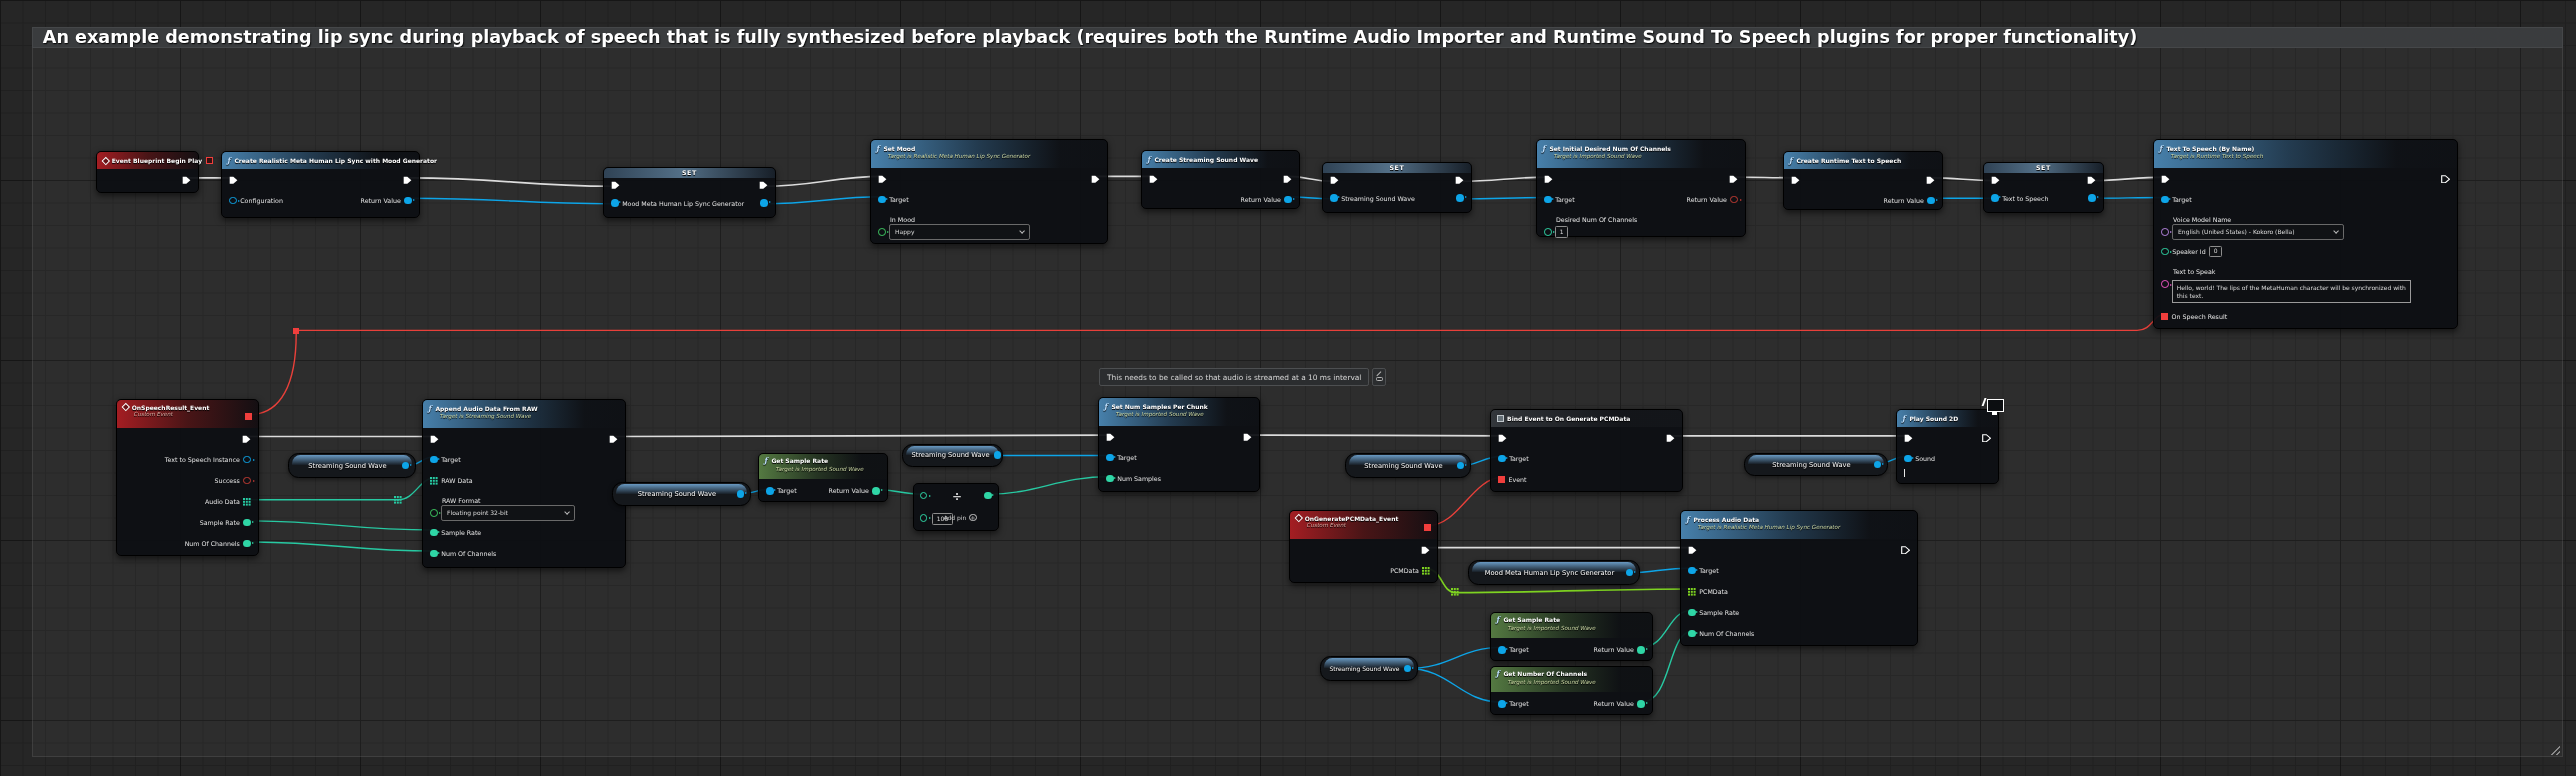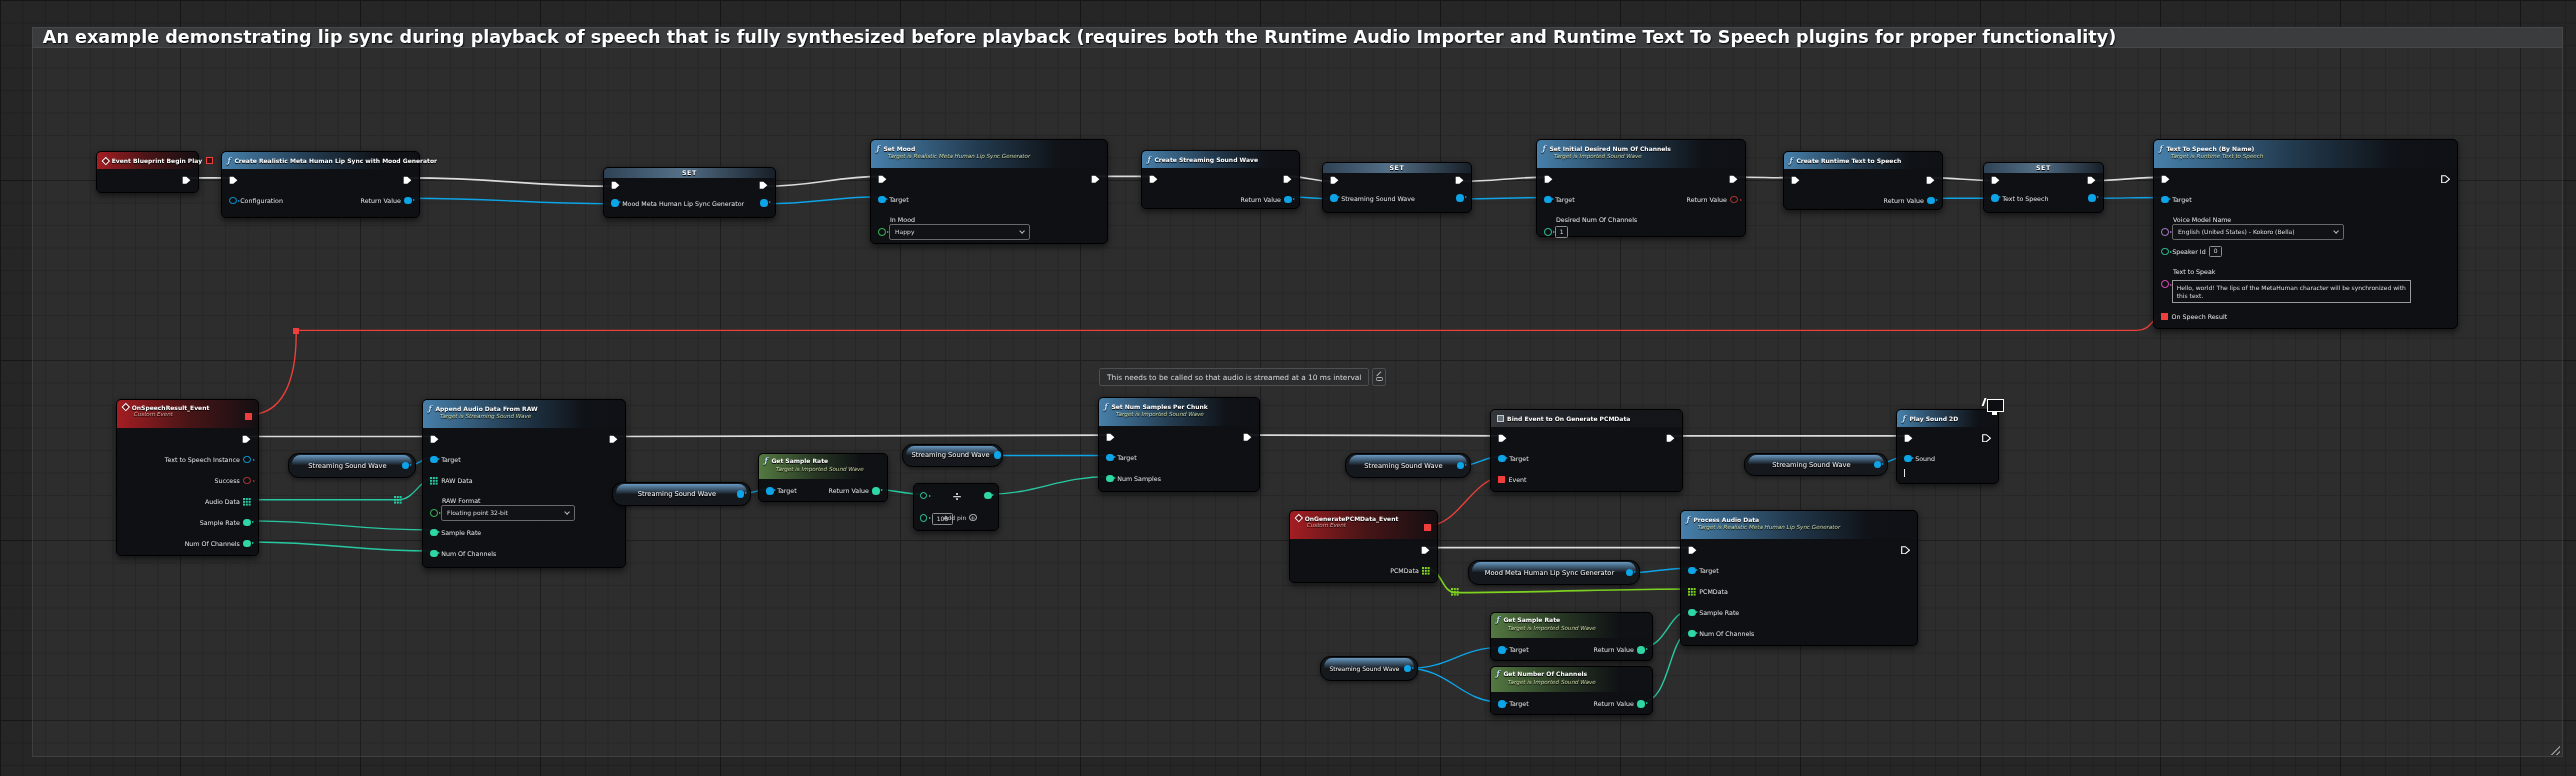--- a/index.html
+++ b/index.html
@@ -124,21 +124,21 @@
   .monitor::after { content:""; position:absolute; left:4.9px; bottom:-4.2px; width:4.2px; height:2.8px; background:#fff; }
   .monitor .bolt { position:absolute; left:-4.2px; top:-1.4px; width:2.1px; height:8.4px; background:#fff; transform:skewX(-20deg); }
   .chevdown { width:5.6px; height:5.6px; border-right:1.8px solid #e8e8e8; border-bottom:1.8px solid #e8e8e8; transform:rotate(45deg); margin:0 auto; }
   .reroute { position:absolute; }
 </style>
 </head>
 <body>
 
 <div class="grid"></div>
 <div class="comment-body"></div>
-<div class="comment-header">An example demonstrating lip sync during playback of speech that is fully synthesized before playback (requires both the Runtime Audio Importer and Runtime Text To Speech plugins for proper functionality)</div>
+<div class="comment-header">An example demonstrating lip sync during playback of speech that is fully synthesized before playback (requires both the Runtime Audio Importer and Runtime Sound To Speech plugins for proper functionality)</div>
 <div class="rsz"></div>
 
 <svg class="wires" width="2576" height="776" viewBox="0 0 3664 1104">
   <g>
     <path class="x" d="M267 253 C305 253 300 253 332 253"></path>
     <path class="x" d="M581 253 C720 253 740 265 874 265"></path>
     <path class="x" d="M1086 265 C1160 265 1185 251 1255 251"></path>
     <path class="x" d="M1560 251 C1595 251 1605 251 1640 251"></path>
     <path class="x" d="M1832 251 C1860 251 1865 258 1897 258"></path>
     <path class="x" d="M2076 258 C2130 258 2148 252 2202 252"></path>

